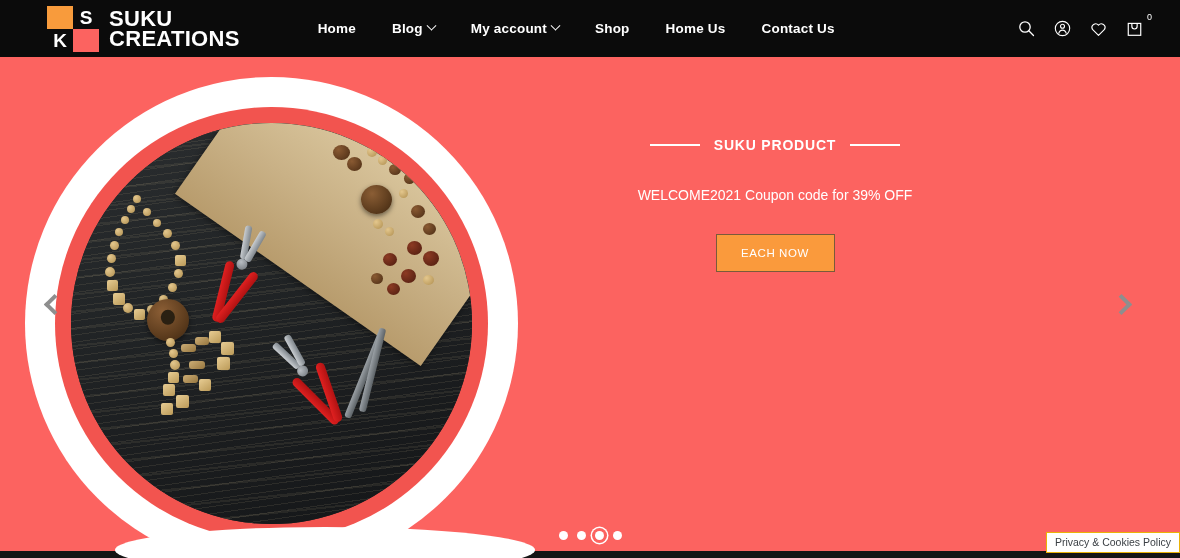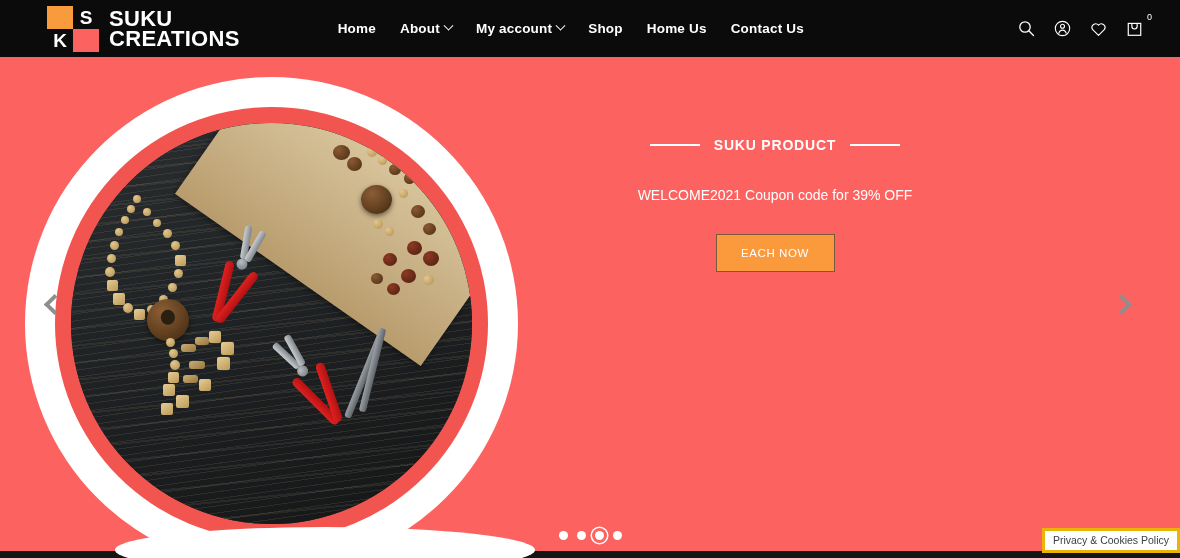--- a/index.html
+++ b/index.html
@@ -45,22 +45,22 @@
     font-weight:bold;
     font-size:22px;
     line-height:20px;
     letter-spacing:0.3px;
     font-family:"Liberation Sans", sans-serif;
   }
   .logo-words div { white-space:nowrap; }
 
   #nav {
     display:flex; align-items:center;
-    gap:24px;
-    margin-left:98px;
+    gap:36px;
+    margin-left:78px;
   }
   .nav-item {
     color:#ffffff;
     font-size:13.5px;
     font-weight:bold;
     letter-spacing:0.2px;
     cursor:pointer;
     display:flex; align-items:center; gap:5px;
     white-space:nowrap;
   }
@@ -291,21 +291,21 @@
     background:#ffffff;
     border-radius:50%;
     z-index:5;
   }
 
   
   #privacy {
     position:absolute;
     right:0px; bottom:5px;
     background:#ffffff;
-    border:3px solid #eab308;
+    border:1px solid #eab308;
     color:#3a3f44;
     font-size:10.5px;
     padding:3px 8px 4px 8px;
     z-index:60;
     cursor:pointer;
     white-space:nowrap;
   }
 </style>
 </head>
 <body>
@@ -329,21 +329,21 @@
         <div>SUKU</div>
         <div>CREATIONS</div>
       </div>
     </div>
 
     <nav id="nav">
       <div class="nav-item">
         <span>Home</span>
       </div>
       <div class="nav-item">
-        <span>About</span>
+        <span>Blog</span>
         <i class="chev"></i>
       </div>
       <div class="nav-item">
         <span>My account</span>
         <i class="chev"></i>
       </div>
       <div class="nav-item">
         <span>Shop</span>
       </div>
       <div class="nav-item">

